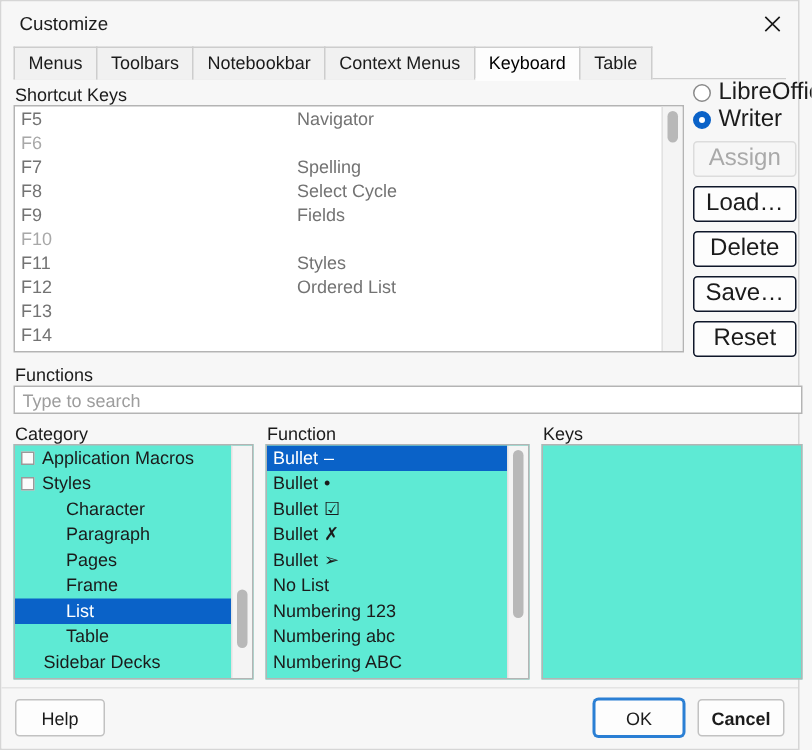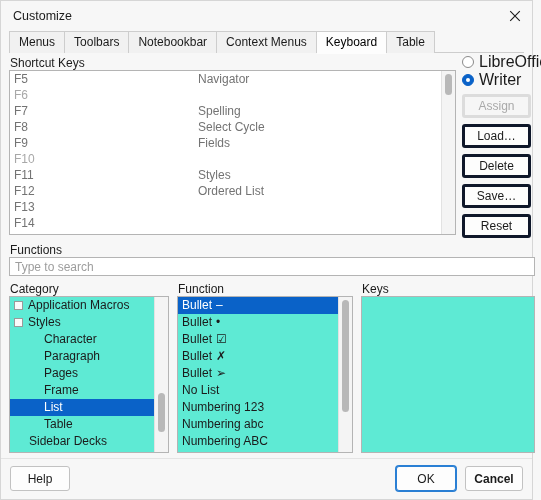--- a/index.html
+++ b/index.html
@@ -186,24 +186,24 @@
     background: #ffffff;
   }
   .radio-label { font-size: 16px; color: #1b1b1b; white-space: nowrap; }
 
   .side-btn {
     display: block;
     width: 69px;
     height: 24px;
     margin-top: 6px;
     background: #fdfdfd;
-    border: 3px solid #0f172a;
+    border: 1px solid #0f172a;
     border-radius: 3px;
     font-family: "Liberation Sans", sans-serif;
-    font-size: 12px;
+    font-size: 16px;
     color: #1b1b1b;
     cursor: default;
     padding: 0;
   }
   .side-btn.disabled { color: #a9a9a9; background: #f6f6f6; border-color: #dcdcdc; }
 
   
   #functions-label { position: absolute; left: 9px; top: 190px; }
   #search-input {
     position: absolute;

